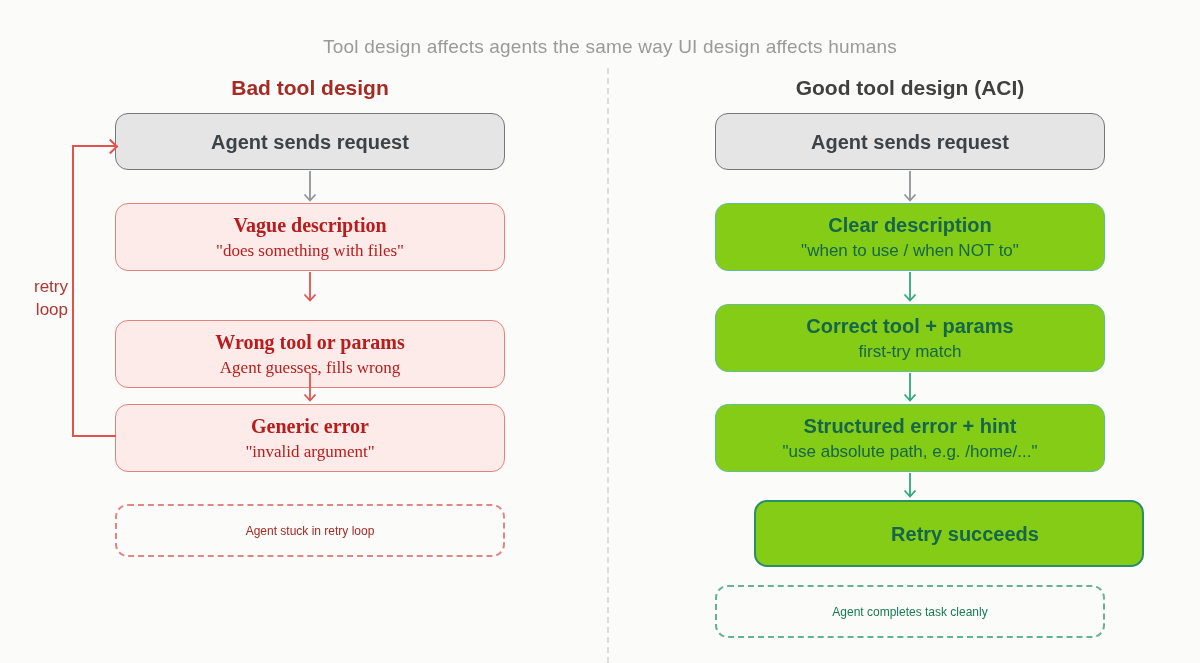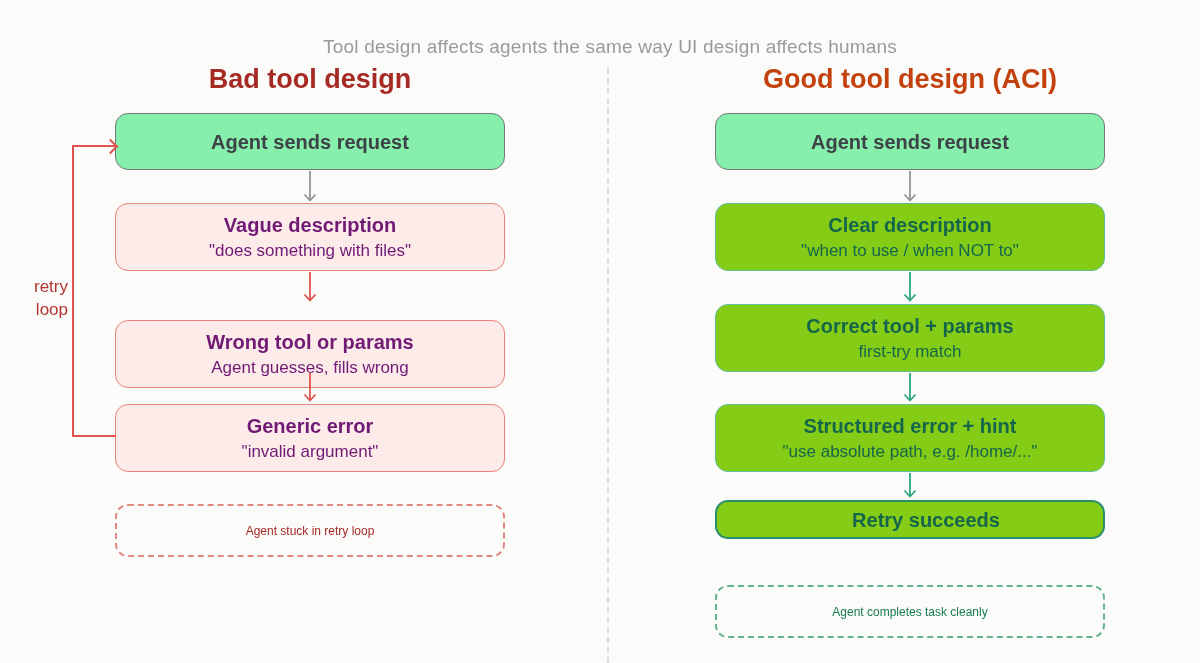--- a/index.html
+++ b/index.html
@@ -11,35 +11,35 @@
   .flow-title{
     position:absolute;top:36px;left:10px;width:1200px;
     text-align:center;font-size:19px;font-weight:500;color:#9a9a9a;
     letter-spacing:.2px;
   }
   .divider{
     position:absolute;left:607px;top:68px;bottom:0;width:0;
     border-left:2px dashed #dcdcd8;
   }
   .col-header{
-    position:absolute;top:64px;width:390px;text-align:center;
-    font-size:27px;font-weight:700;
+    position:absolute;top:76px;width:390px;text-align:center;
+    font-size:21px;font-weight:700;
   }
   .col-header.bad{left:115px;color:#a52a24;}
-  .col-header.good{left:715px;color:#c2410c;}
+  .col-header.good{left:715px;color:#404040;}
 
   .box{
     position:absolute;width:390px;box-sizing:border-box;
     border-radius:13px;display:flex;flex-direction:column;
     align-items:center;justify-content:center;text-align:center;
   }
   .box .bt{font-size:20px;font-weight:700;line-height:1.2;}
   .box .bs{font-size:17px;font-weight:400;line-height:1.25;margin-top:3px;}
-  .neutral{background:#86efac;border:1.5px solid #73777b;color:#3d4246;}
-  .bad-box{background:#fcebe9;border:1.5px solid #e6827d;color:#701a75;}
+  .neutral{background:#e5e5e5;border:1.5px solid #73777b;color:#3d4246;}
+  .bad-box{background:#fcebe9;border:1.5px solid #e6827d;color:#b91c1c;font-family:Liberation Serif, serif;}
   .good-box{background:#84cc16;border:1.5px solid #5fbd97;color:#15664b;}
   .good-strong{border:2.5px solid #2a8e69;}
   .outcome{
     position:absolute;width:390px;box-sizing:border-box;border-radius:13px;
     display:flex;align-items:center;justify-content:center;text-align:center;
     font-size:12px;font-weight:500;background:transparent;
   }
   .outcome.bad{border:2px dashed #e08782;color:#a52a24;}
   .outcome.good{border:2px dashed #64b292;color:#177a54;}
 
@@ -148,21 +148,21 @@
   <div class="box good-box" style="left:715px;top:404px;height:68px;">
     <div class="bt">Structured error + hint</div>
     <div class="bs">"use absolute path, e.g. /home/..."</div>
   </div>
 
   <svg class="arrow green" style="left:903px;top:473px;" width="14" height="26">
     <line x1="7" y1="0" x2="7" y2="23" stroke="currentColor" stroke-width="1.8"></line>
     <polyline points="1.5,17.5 7,23.5 12.5,17.5" fill="none" stroke="currentColor" stroke-width="1.8"></polyline>
   </svg>
 
-  <div class="box good-box good-strong" style="left:715px;top:500px;height:39px;padding-left:32px;">
+  <div class="box good-box good-strong" style="left:754px;top:500px;height:67px;padding-left:32px;">
     <div class="bt">Retry succeeds</div>
   </div>
 
   <div class="outcome good" style="left:715px;top:585px;height:53px;">
     <span>Agent completes task cleanly</span>
   </div>
 
 </div>
 
 </body></html>

